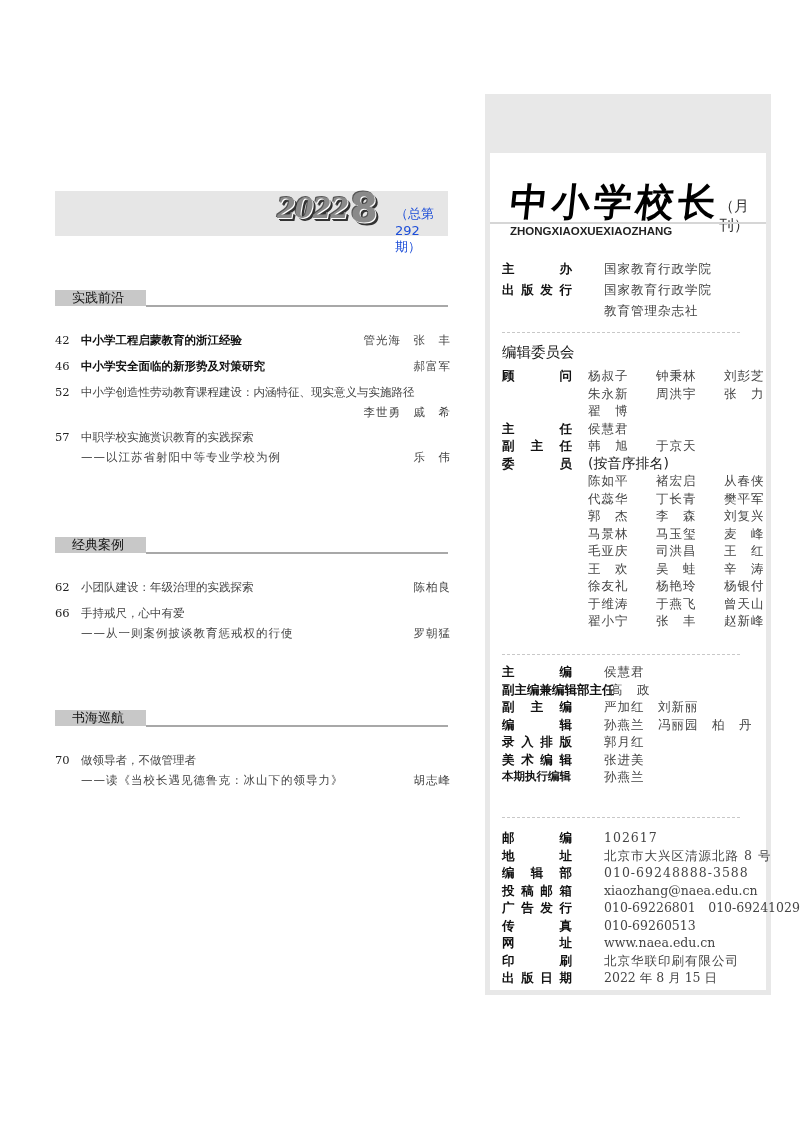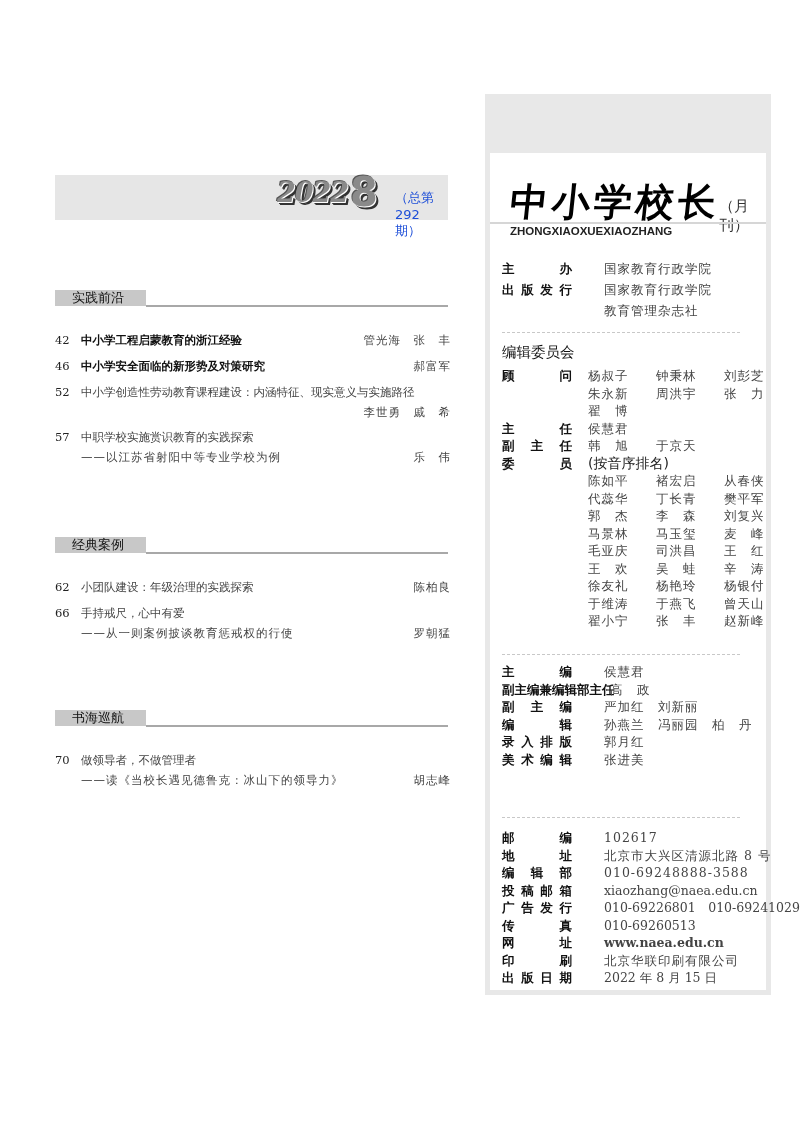--- a/index.html
+++ b/index.html
@@ -2,21 +2,21 @@
 <html><head>
 <meta charset="utf-8">
 <style>
   html, body { margin: 0; padding: 0; }
   body {
     width: 800px; height: 1132px; background: #ffffff; position: relative; overflow: hidden;
     font-family: "DejaVu Serif", "Liberation Serif", serif; color: #333;
   }
   
   .issue-banner {
-    position: absolute; left: 55px; top: 175px; width: 393px; height: 45px;
+    position: absolute; left: 55px; top: 191px; width: 393px; height: 45px;
     background: #e6e6e6;
   }
   .issue-year {
     position: absolute; left: 222px; top: 2px; font-family: "DejaVu Serif", serif;
     font-weight: bold; font-style: italic; font-size: 27px; color: #8a8a8a; letter-spacing: -1px;
     text-shadow: 1px 1px 0 #fff, 2px 2px 0 #333, 3px 3px 0 #333, -1px -1px 0 #555;
   }
   .issue-month {
     position: absolute; left: 295px; top: -6px; font-family: "DejaVu Sans", sans-serif;
     font-weight: bold; font-size: 40px; color: #8a8a8a;
@@ -361,20 +361,24 @@
       </div>
       <div class="row tight">
         <span class="key">
             <span>美</span>
             <span>术</span>
             <span>编</span>
             <span>辑</span>
           </span>
         <span class="val">张进美</span>
       </div>
+      <div class="row tight">
+        <span class="key free" style="font-size:11.5px;">本期执行编辑</span>
+        <span class="val">孙燕兰</span>
+      </div>
     </div>
 
     <div class="dotted" style="top:664px;"></div>
 
     <div class="info" style="top:676px;">
       <div class="row tight">
         <span class="key">
             <span>邮</span>
             <span>编</span>
           </span>
@@ -418,21 +422,21 @@
             <span>传</span>
             <span>真</span>
           </span>
         <span class="val" style="letter-spacing:0;">010-69260513</span>
       </div>
       <div class="row tight">
         <span class="key">
             <span>网</span>
             <span>址</span>
           </span>
-        <span class="val" style="letter-spacing:0;font-weight:bold;">www.naea.edu.cn</span>
+        <span class="val" style="letter-spacing:0;">www.naea.edu.cn</span>
       </div>
       <div class="row tight">
         <span class="key">
             <span>印</span>
             <span>刷</span>
           </span>
         <span class="val">北京华联印刷有限公司</span>
       </div>
       <div class="row tight">
         <span class="key">

